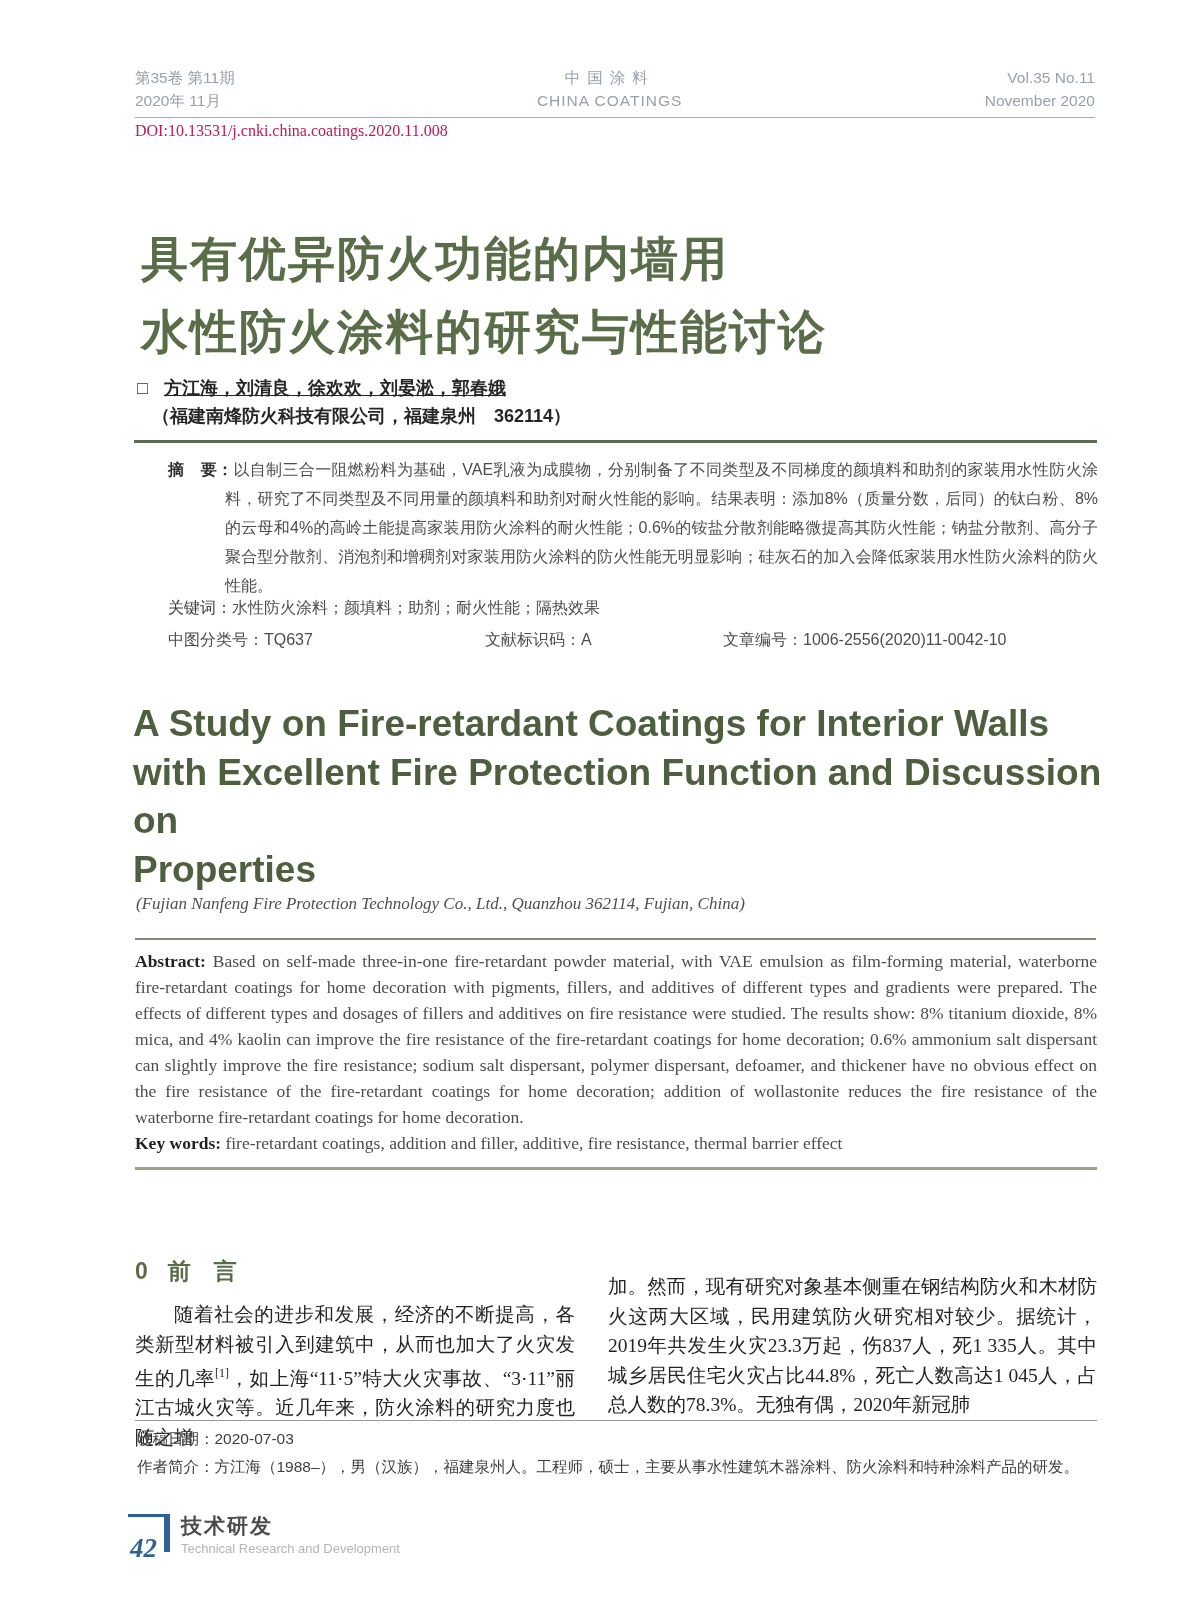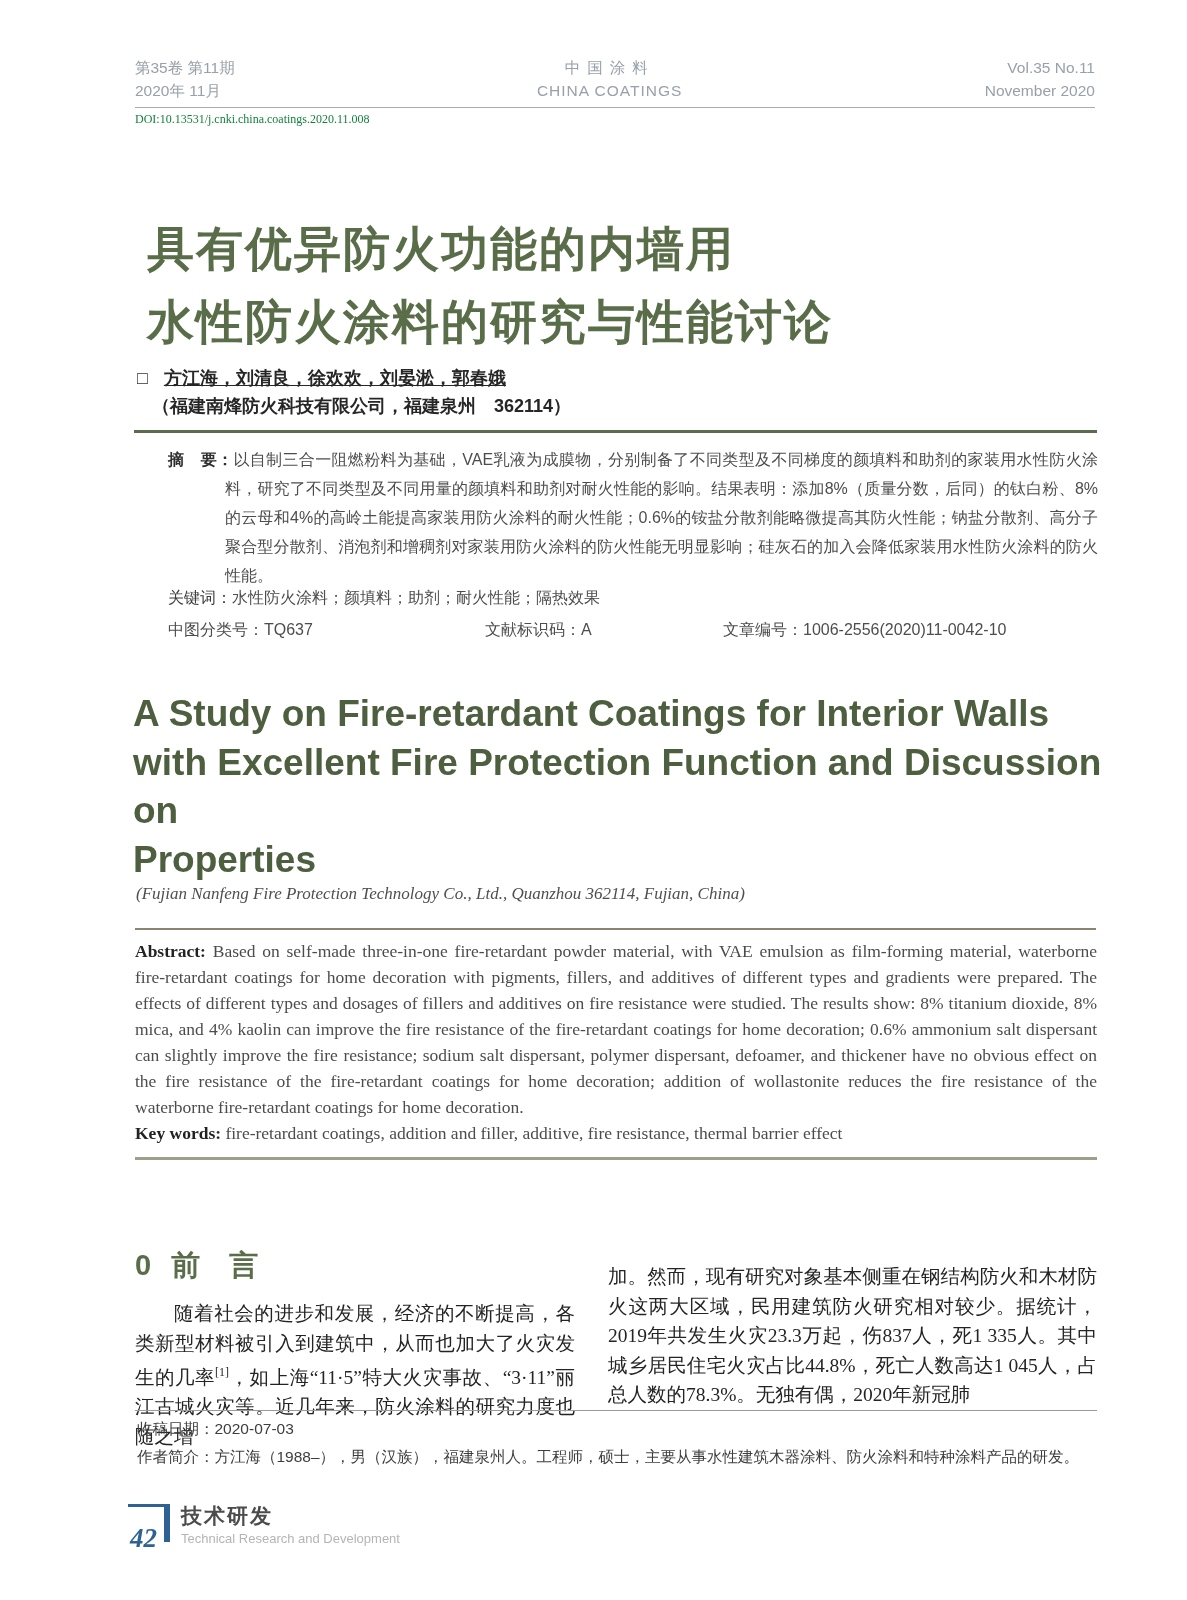--- a/index.html
+++ b/index.html
@@ -1,32 +1,33 @@
 <!DOCTYPE html>
 <html><head>
 <meta charset="utf-8">
 <style>
   html,body{margin:0;padding:0;background:#ffffff;}
   .page{
     position:relative;width:1187px;height:1580px;background:#ffffff;overflow:hidden;
     font-family:"Liberation Sans",sans-serif;
+    margin-top:10px;
   }
   
   .jheader{position:absolute;left:135px;top:56px;width:960px;display:flex;
     justify-content:space-between;align-items:flex-start;color:#98a0a9;
     font-size:15.5px;line-height:23px;}
   .jh-center{text-align:center;}
   .jh-center .cn{letter-spacing:7px;}
   .jh-center .en{letter-spacing:1px;}
   .jh-right{text-align:right;}
   .header-rule{position:absolute;left:135px;top:107px;width:960px;height:1px;background:#ababab;}
   .doi{position:absolute;left:135px;top:112px;font-family:"Liberation Serif",serif;
-    font-size:12px;color:#15803d;}
+    font-size:16px;color:#be185d;}
   
-  .cn-title{position:absolute;left:147px;top:212px;margin:0;font-size:47px;line-height:73px;
+  .cn-title{position:absolute;left:141px;top:212px;margin:0;font-size:47px;line-height:73px;
     font-weight:700;color:#5a6d49;letter-spacing:2px;font-family:"Liberation Sans",sans-serif;}
   .cn-title .line{display:block;}
   .authors-cn{position:absolute;left:137px;top:366px;font-size:18px;font-weight:700;color:#262626;text-decoration:underline;}
   .author-marker{display:inline-block;margin-right:16px;font-weight:400;color:#333;}
   .affil-cn{position:absolute;left:152px;top:394px;font-size:18px;font-weight:700;color:#262626;}
   .accent-bar{position:absolute;left:134px;top:430px;width:963px;height:3px;background:#5b6b4e;}
   
   .abstract-cn{position:absolute;left:168px;top:446px;width:930px;box-sizing:border-box;
     font-size:16px;line-height:28.9px;color:#4d4d4d;text-align:justify;
     padding-left:57px;text-indent:-57px;}
@@ -49,21 +50,21 @@
   .abstract-en{position:absolute;left:135px;top:938px;width:962px;
     font-family:"Liberation Serif",serif;font-size:17.5px;line-height:26px;color:#4c4c4c;}
   .abstract-en p{margin:0;text-align:justify;}
   .abstract-en .kw-line{text-align:left;}
   .abstract-en .lbl{font-weight:700;color:#222222;}
   .rule-olive{position:absolute;left:135px;top:1157px;width:962px;height:3px;background:#9aa08c;}
   
   .columns{position:absolute;left:135px;top:1240px;width:962px;display:flex;}
   .col-left{width:440px;margin-right:33px;}
   .col-right{width:489px;padding-top:22px;box-sizing:border-box;}
-  .sec-heading{margin:6px 0 13px 0;font-size:29px;font-weight:700;color:#5a6d49;
+  .sec-heading{margin:6px 0 13px 0;font-size:23px;font-weight:700;color:#5a6d49;
     font-family:"Liberation Sans",sans-serif;}
   .sec-num{margin-right:20px;}
   .body-para{margin:0;font-family:"Liberation Serif",serif;font-size:19.5px;
     line-height:29.5px;color:#242424;text-align:justify;}
   .indent{text-indent:2em;}
   sup.ref{font-size:12px;}
   
   .foot-rule{position:absolute;left:135px;top:1410px;width:962px;height:1px;background:#9b9b9b;}
   .foot-received{position:absolute;left:137px;top:1419px;font-size:15.5px;color:#3e3e3e;}
   .foot-bio{position:absolute;left:137px;top:1447px;font-size:15.5px;color:#3e3e3e;}

